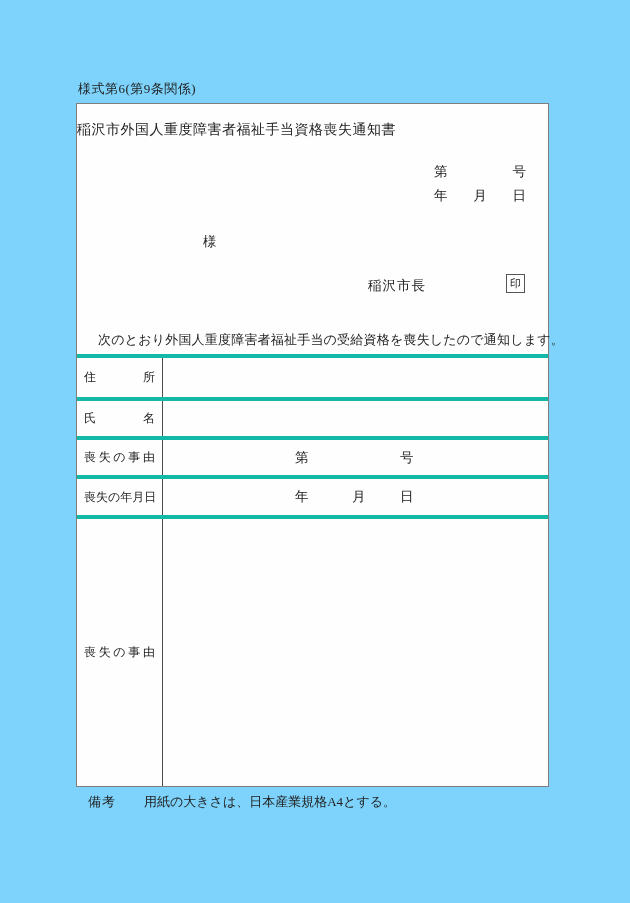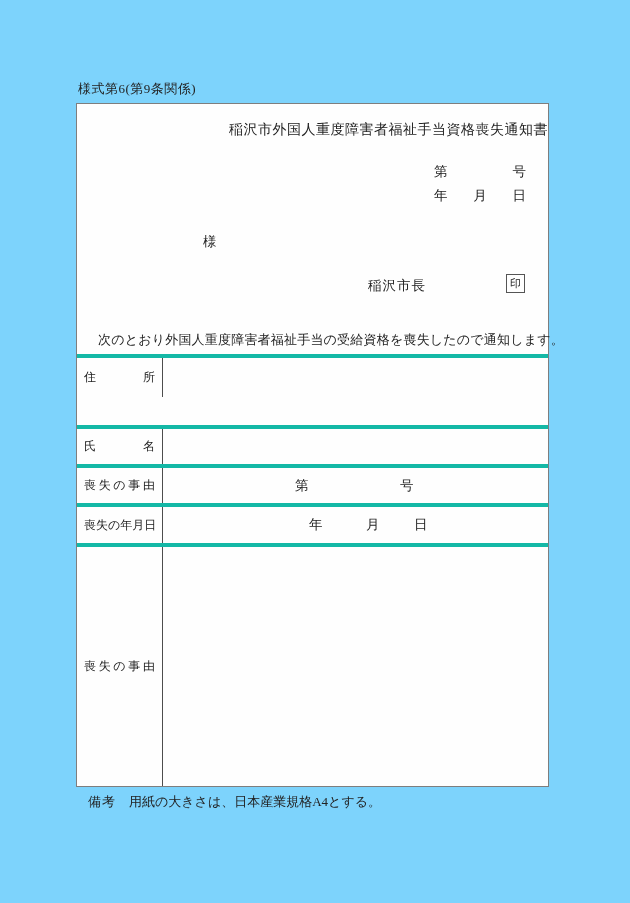--- a/index.html
+++ b/index.html
@@ -35,21 +35,21 @@
     height: 682px;
     border: 1px solid #7e7e7e;
     background: #fefefe;
     box-sizing: content-box;
   }
   .doc-title {
     position: absolute;
     top: 17px;
     left: 0;
     width: 100%;
-    text-align: right;
+    text-align: left;
     font-size: 14px;
     letter-spacing: 0.5px;
     white-space: nowrap;
   }
   .doc-number-line {
     position: absolute;
     top: 59px;
     left: 357px;
     width: 92px;
     display: flex;
@@ -109,23 +109,23 @@
     bottom: 0;
     display: flex;
     flex-direction: column;
   }
   .trow {
     display: flex;
     border-top: 4px solid #14b8a6;
     box-sizing: border-box;
   }
   .trow.r1 { height: 43px; }
-  .trow.r2 { height: 39px; margin-top: 28px; }
+  .trow.r2 { height: 39px; }
   .trow.r3 { height: 39px; }
-  .trow.r4 { height: 40px; gap: 14px; }
+  .trow.r4 { height: 40px; }
   .trow.r5 { flex: 1; }
   .lbl {
     width: 86px;
     box-sizing: border-box;
     border-right: 1px solid #4d4d4d;
     padding: 0 7px;
     display: flex;
     align-items: center;
     flex: none;
   }
@@ -153,21 +153,21 @@
   .vp.p3 { left: 237px; }
   .r3 .vp.p2 { left: 237px; }
   .note-line {
     position: absolute;
     left: 88px;
     top: 793px;
     font-size: 13px;
     display: flex;
   }
   .note-label {
-    margin-right: 13px;
+    margin-right: 28px;
     letter-spacing: 1px;
   }
 </style>
 </head>
 <body>
 
 <div class="page">
 
   <div class="form-label">様式第6(第9条関係)</div>
 

